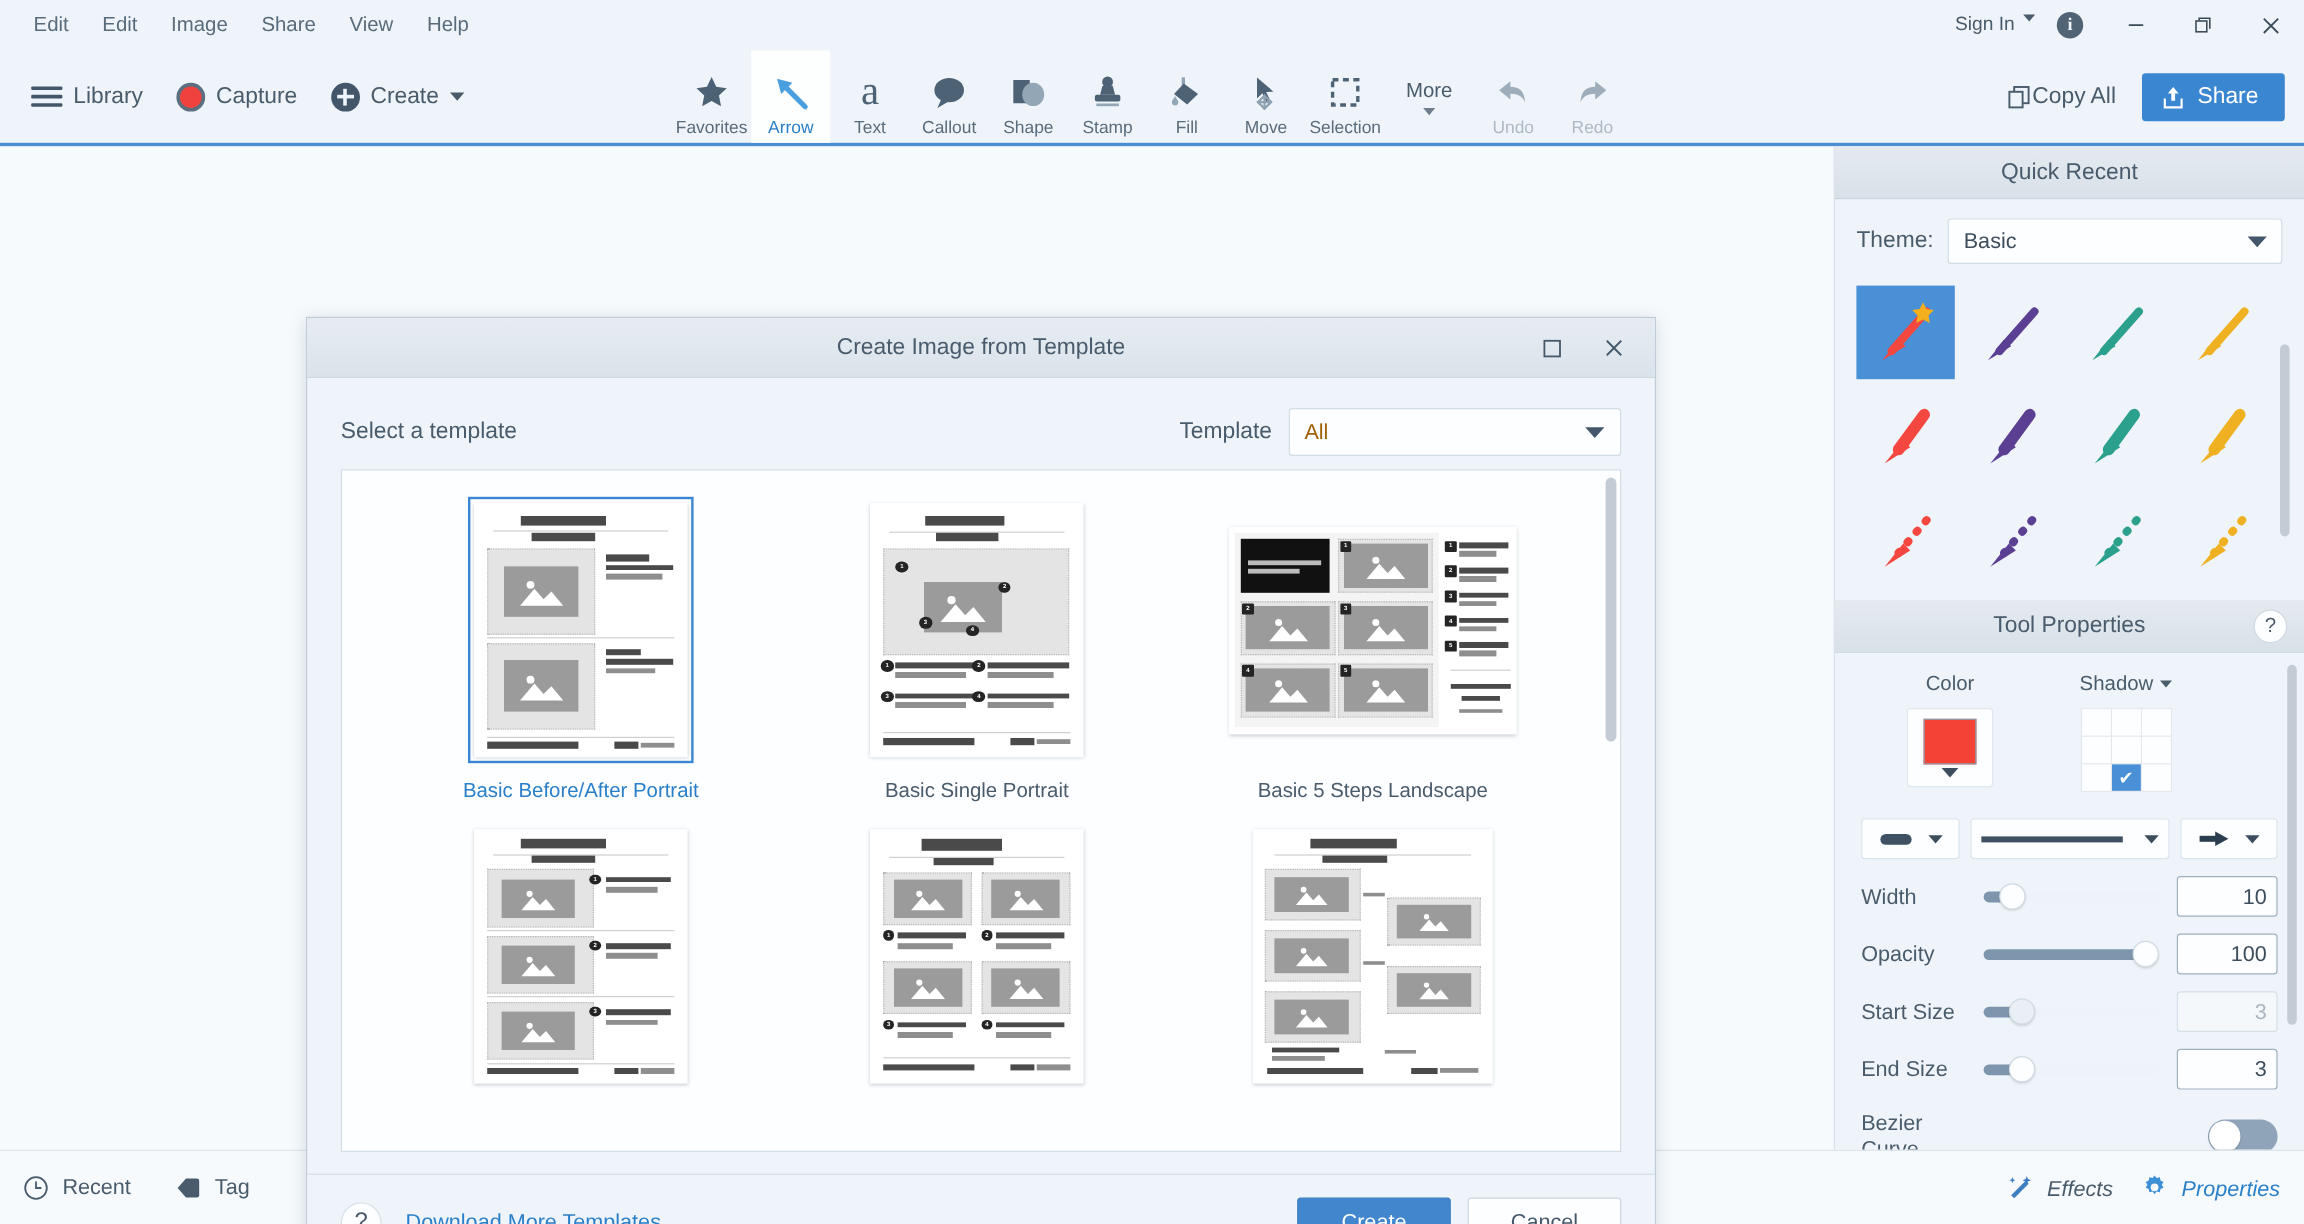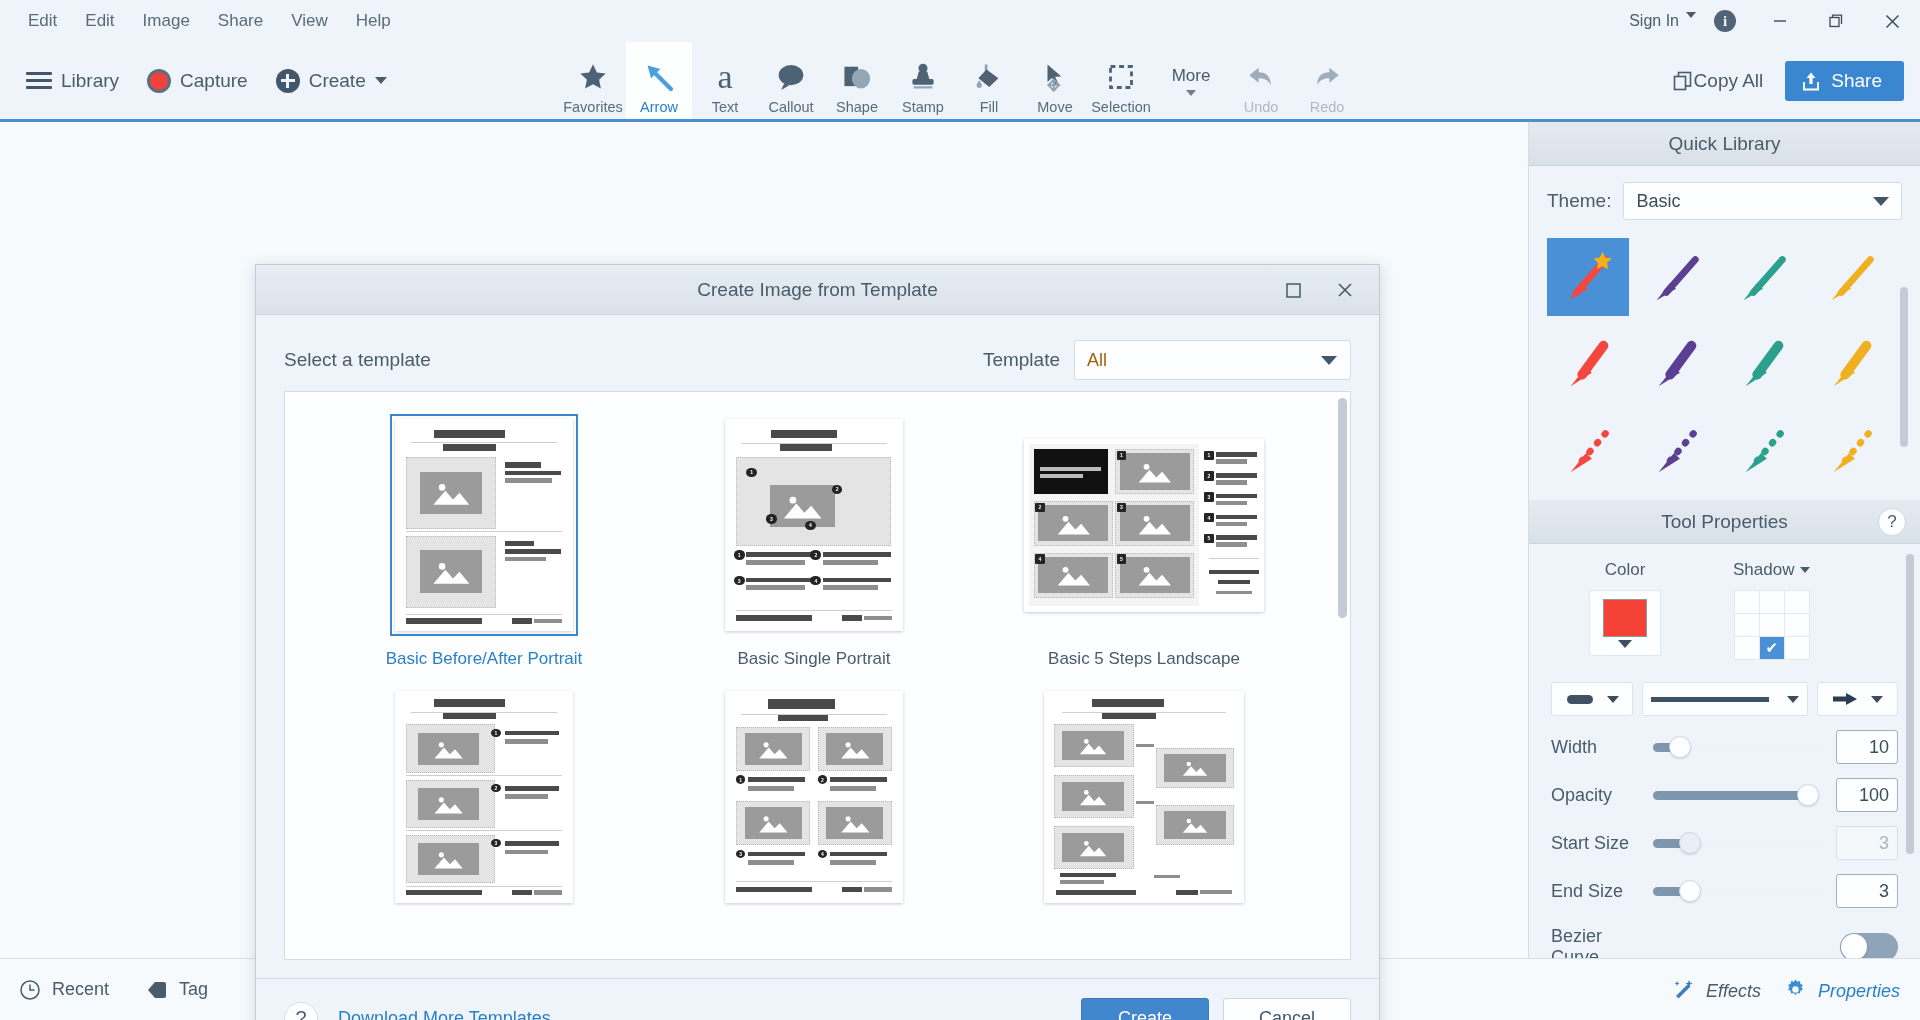--- a/index.html
+++ b/index.html
@@ -146,21 +146,21 @@
           align-items:center; justify-content:center; gap:8px; padding:0 8px; }
   .sbox .cc { width:0;height:0;border-left:6px solid transparent;border-right:6px solid transparent;border-top:7px solid #3c4e5e; }
 
   .slider-row { display:flex; align-items:center; margin-top:14px; }
   .sl-lbl { width:102px; font-size:18px; color:#4a5b6b; }
   .sl-track { flex:1; height:9px; background:#edf3f8; border-radius:5px; position:relative; margin-right:14px; }
   .sl-fill { position:absolute; left:0; top:0; bottom:0; background:#7e96ad; border-radius:5px; }
   .sl-knob { position:absolute; top:50%; width:22px; height:22px; background:#fdfeff; border:1px solid #cfdae3;
              border-radius:50%; transform:translate(-50%,-50%); box-shadow:0 1px 2px rgba(0,0,0,.14); }
   .sl-knob.dim { background:#e9eff4; }
-  .sl-num { width:62px; height:34px; border:1px solid #9fb0bf; border-radius:3px; background:#fdfeff;
+  .sl-num { width:84px; height:34px; border:1px solid #9fb0bf; border-radius:3px; background:#fdfeff;
             display:flex; align-items:center; justify-content:flex-end; padding-right:8px; font-size:18px; color:#3d4d5c; }
   .sl-num.dim { border-color:#d6e0e8; color:#aab6c1; background:#f4f8fb; }
   .bez-row { display:flex; align-items:center; margin-top:18px; }
   .toggle { margin-left:auto; width:58px; height:28px; border-radius:14px; background:#8fa4b8; position:relative; }
   .toggle .kn { position:absolute; left:1px; top:1px; width:26px;height:26px;border-radius:50%;background:#fff;
                 box-shadow:0 1px 2px rgba(0,0,0,.2); }
   .tp-scroll { position:absolute; right:6px; top:10px; width:8px; height:300px; background:#c3ccd5; border-radius:4px; }
 
   
   .status { height:62px; background:#f6fafd; border-top:1px solid #d6e0e8; display:flex; align-items:center; flex:none; }
@@ -703,21 +703,21 @@
               <div class="btn primary">Create</div>
               <div class="btn">Cancel</div>
             </div>
           </div>
         </div>
       </div>
     </div>
 
     <div class="right">
       <div class="panel-head">
-        <span class="ph-t">Quick Library</span>
+        <span class="ph-t">Quick Recent</span>
       </div>
       <div class="qs-body">
         <div class="theme-row">
           <span class="theme-lbl">Theme:</span>
           <div class="theme-sel">
             <span>Basic</span>
             <span class="cc"></span>
           </div>
         </div>
         <div class="qs-grid">

